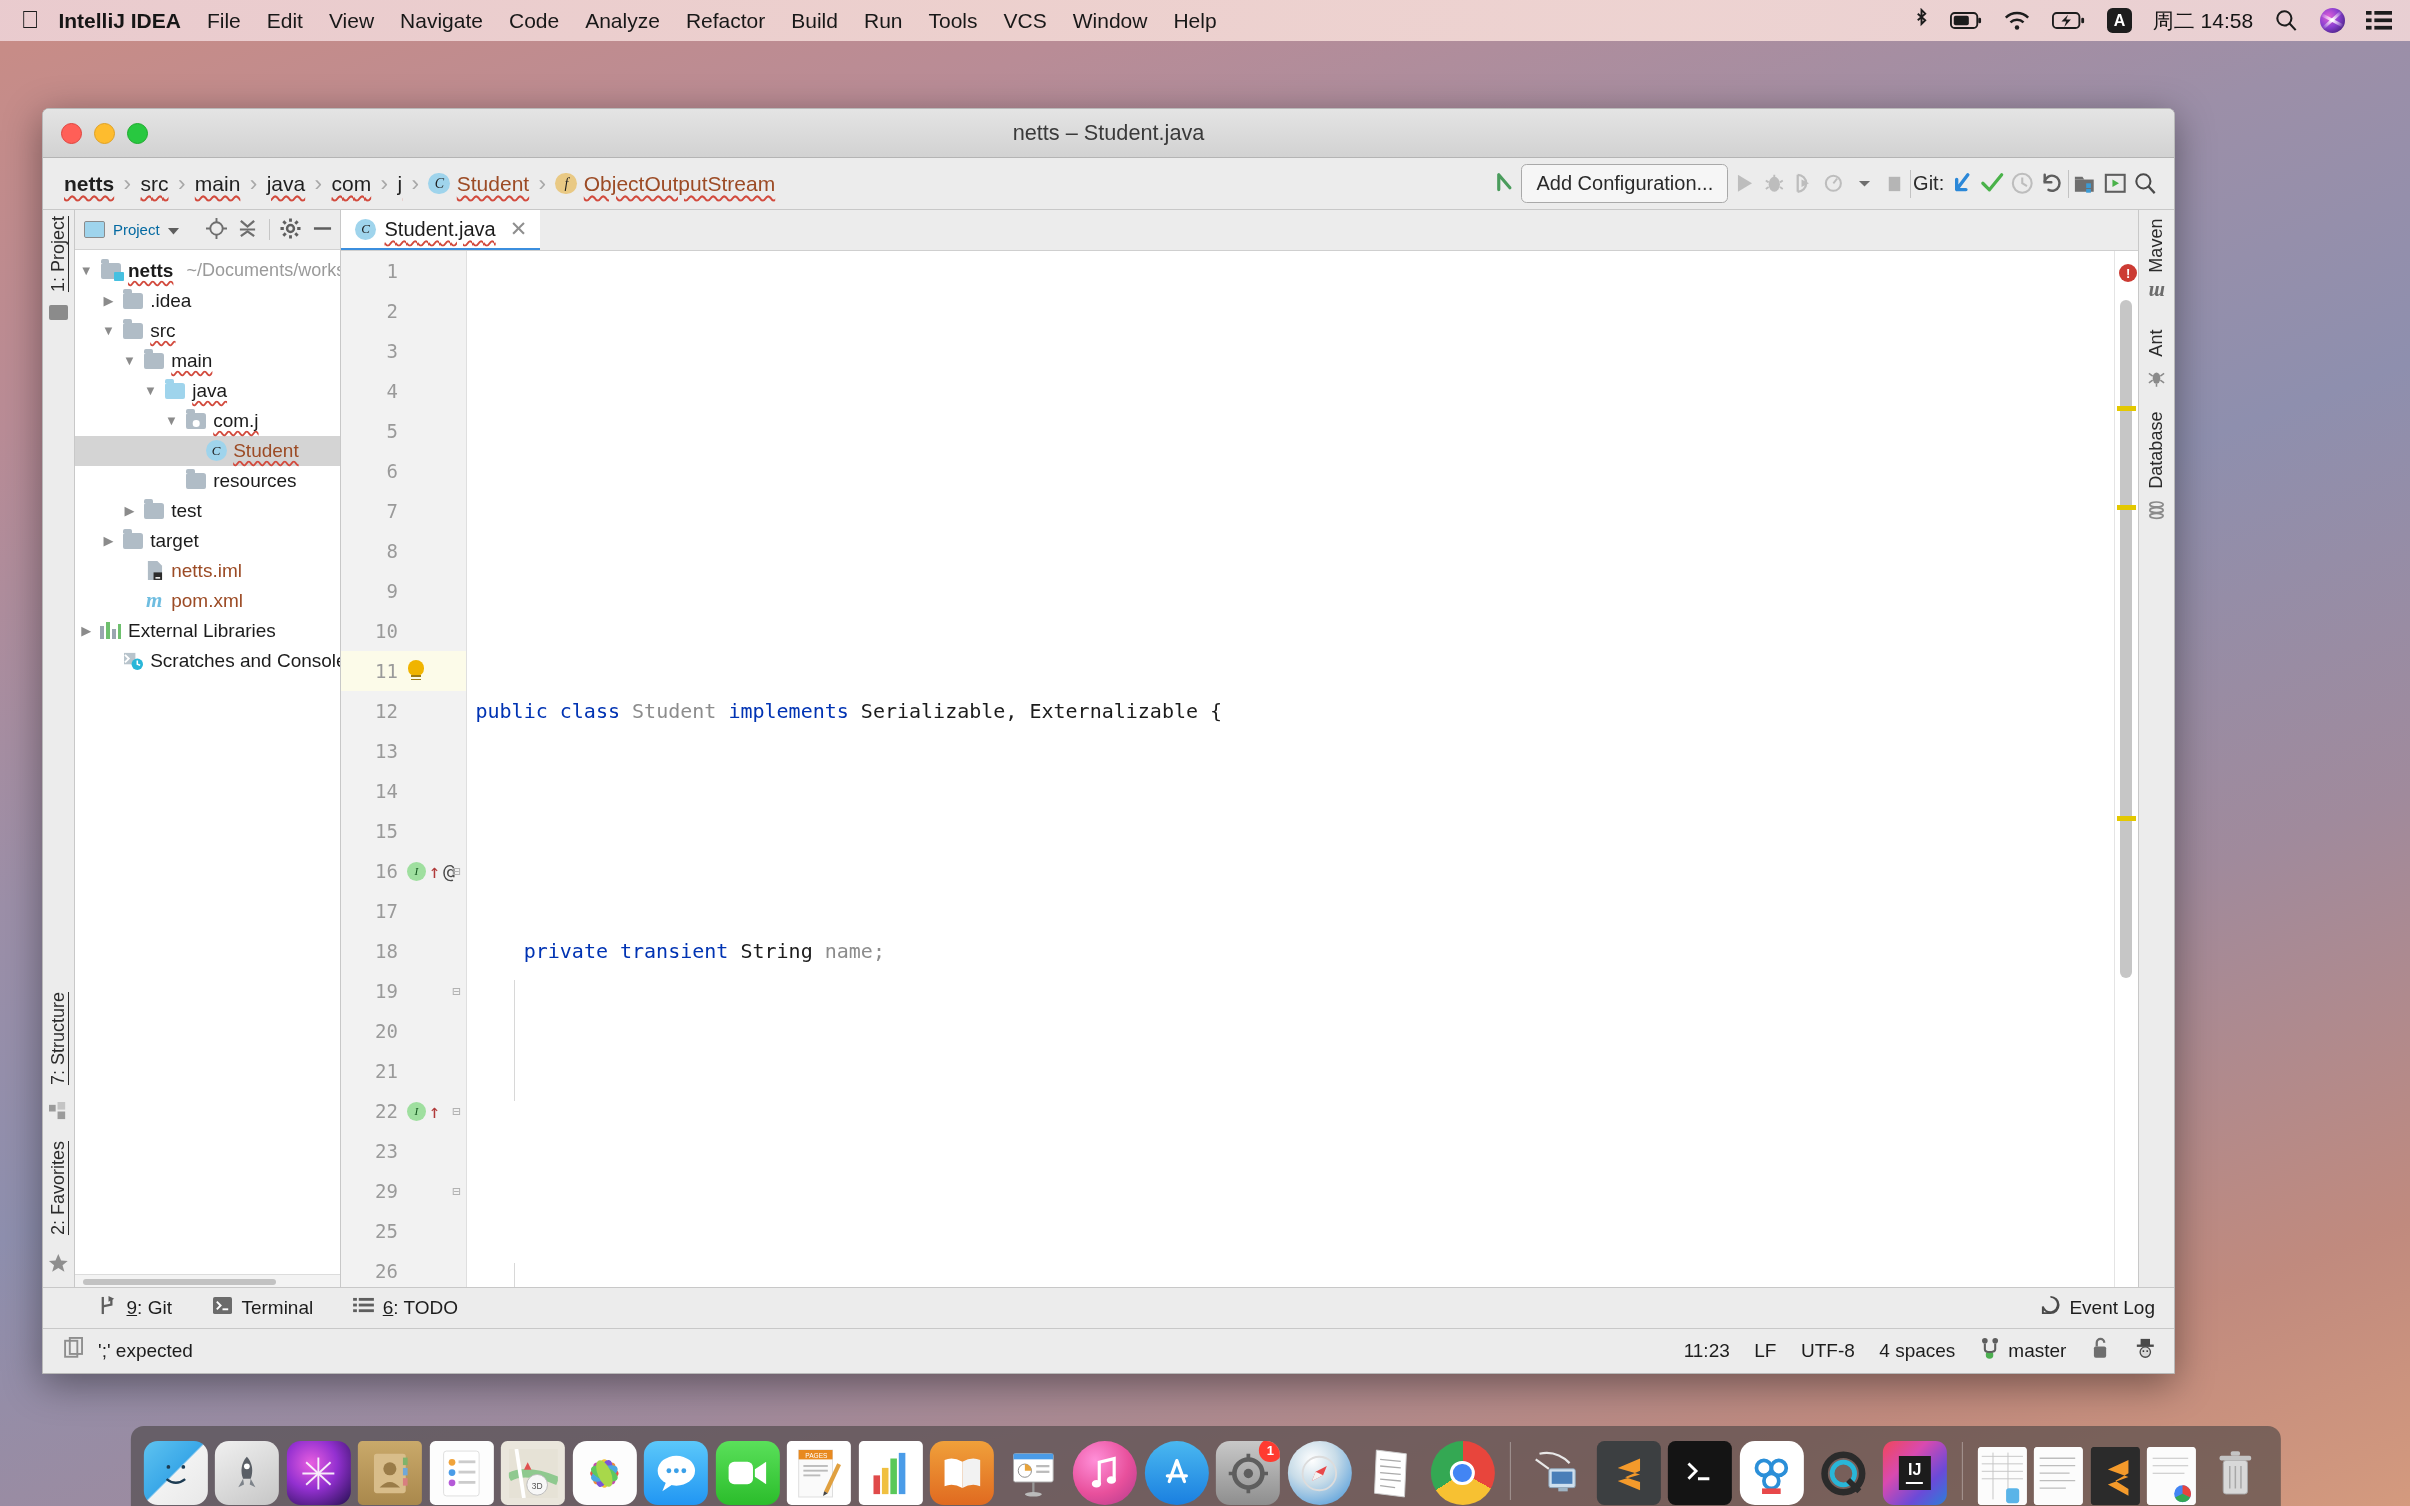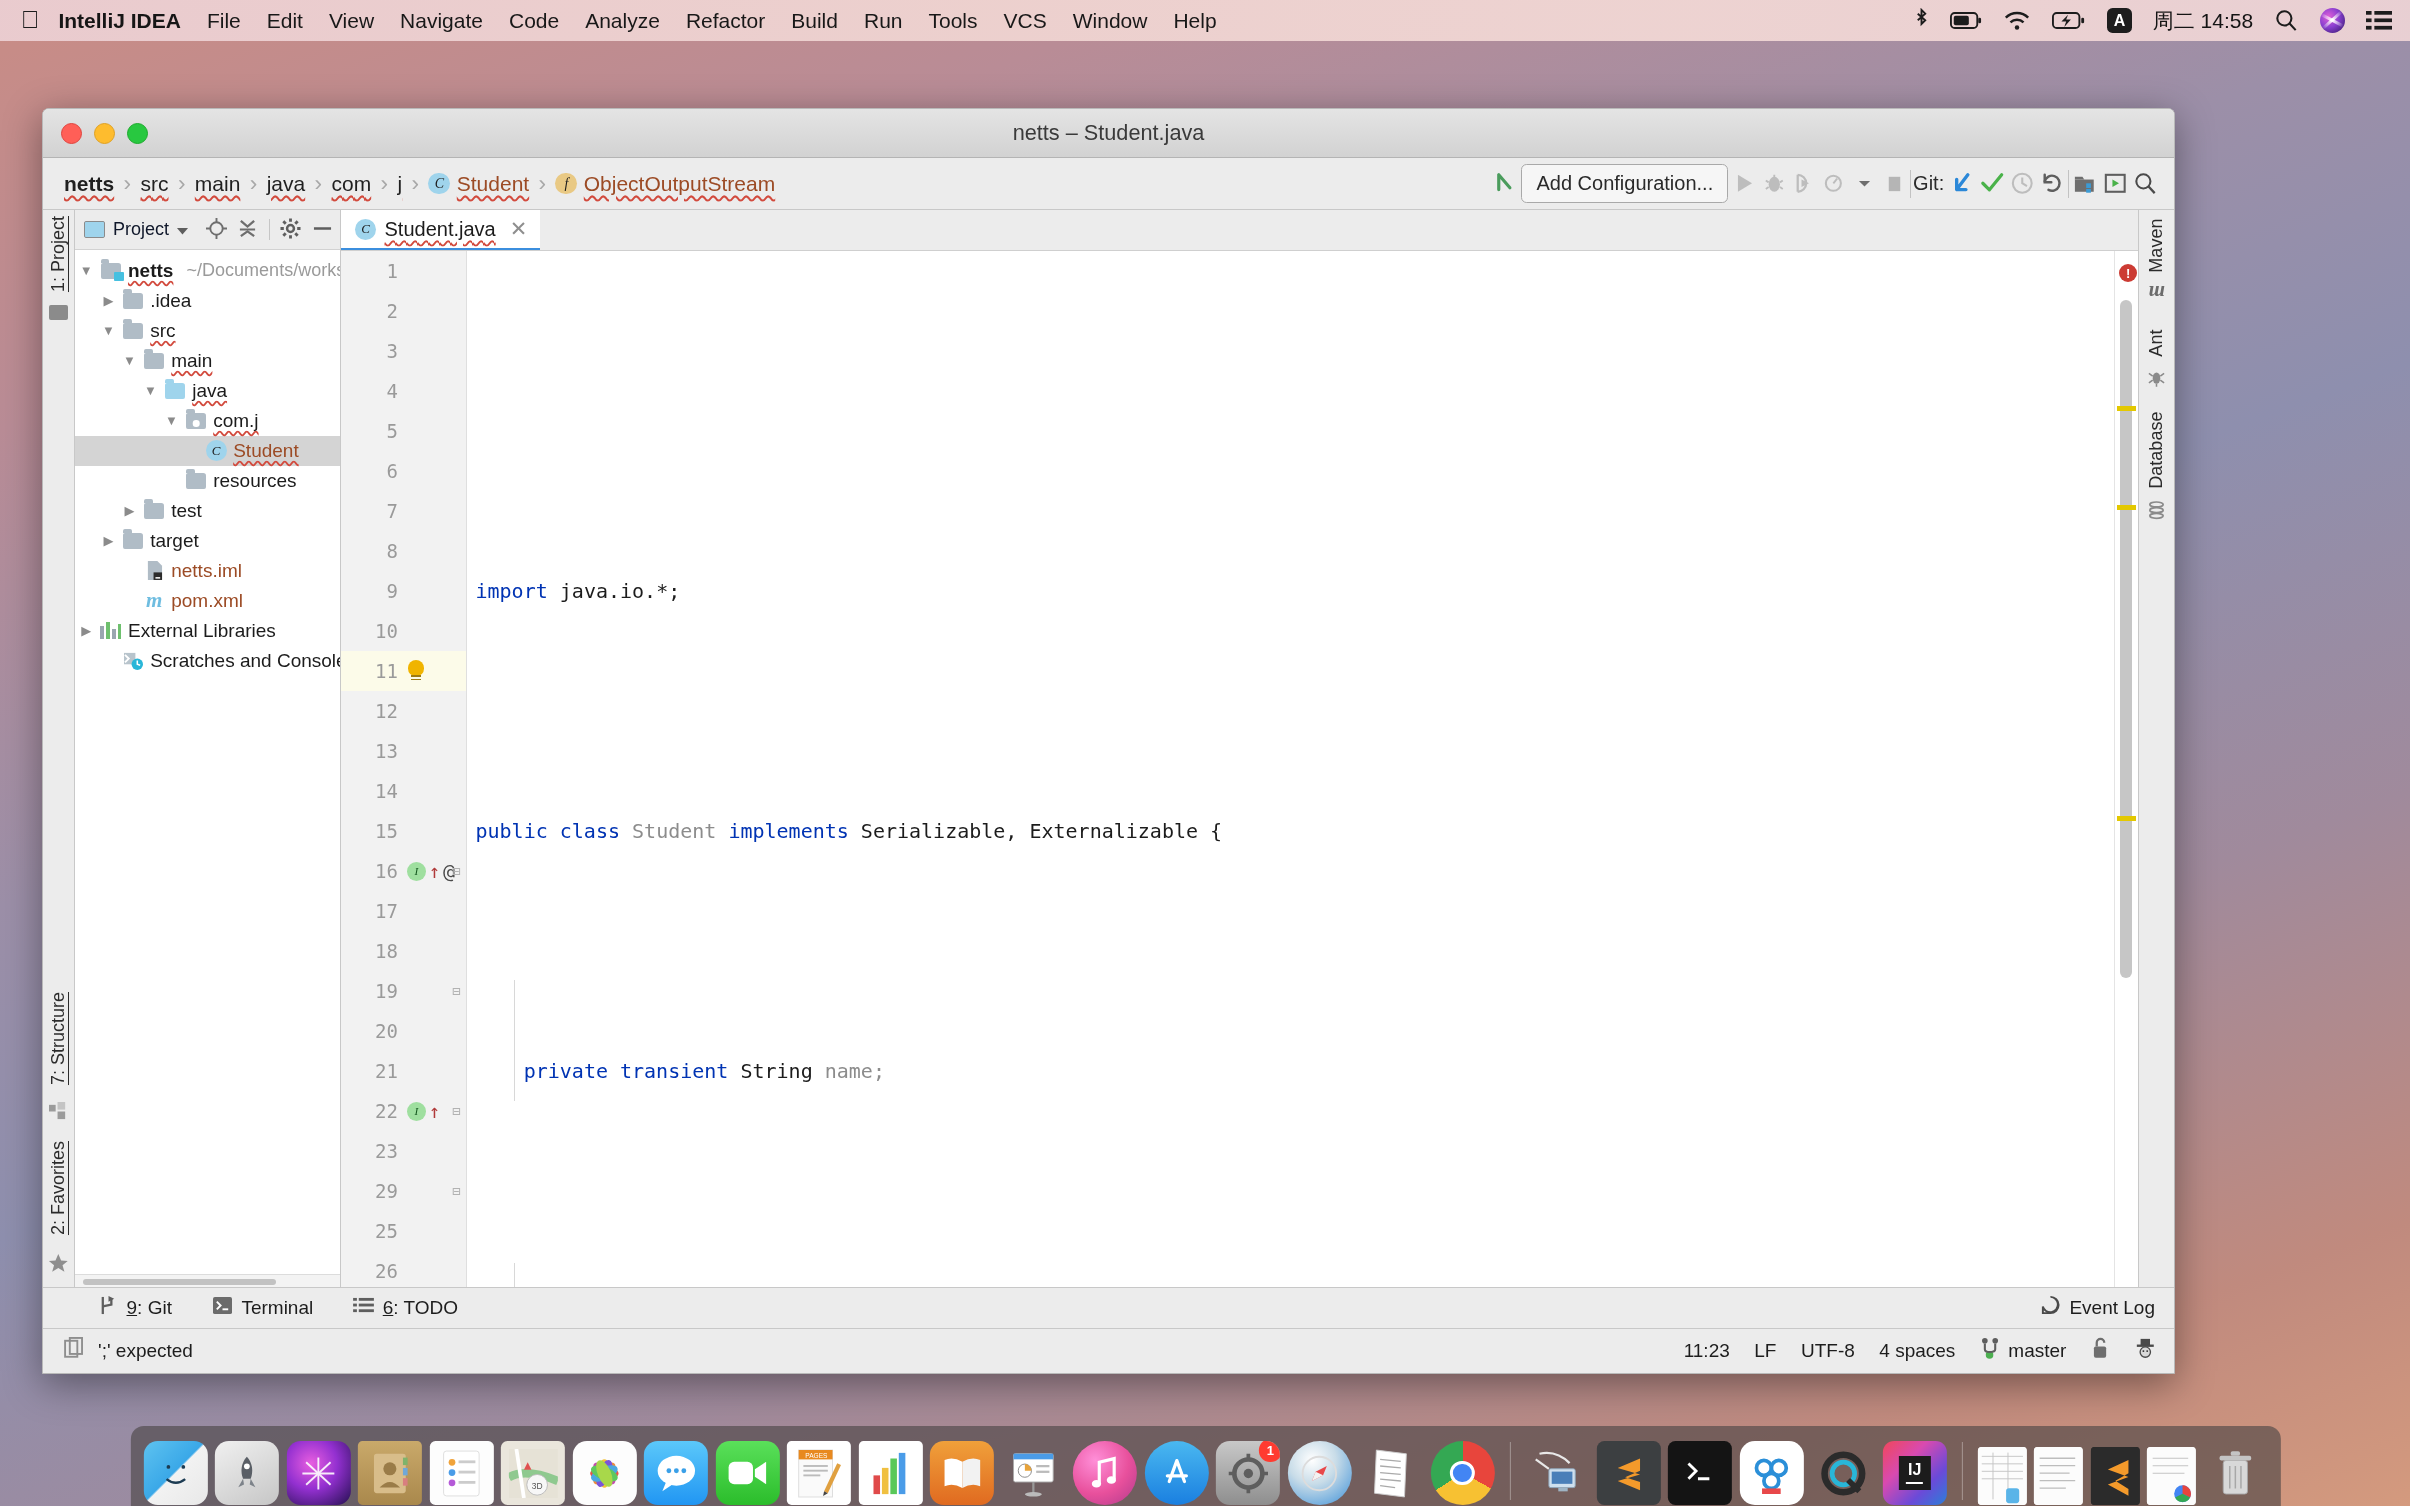--- a/index.html
+++ b/index.html
@@ -102,21 +102,21 @@
 
   
   #project {
     width:266px; background:#fff; border-right:0.9px solid #c8c8c8;
     display:flex; flex-direction:column; flex:none; min-width:0;
   }
   #projhdr {
     height:40px; background:#ececec; border-bottom:0.9px solid #d2d2d2;
     display:flex; align-items:center; padding:0 7.5px 0 9.4px; gap:7.5px; flex:none;
   }
-  .ph-title { font-size:18px; color:#0f172a; }
+  .ph-title { font-size:15px; color:#0369a1; }
   .ph-icons { margin-left:auto; display:flex; align-items:center; gap:10.4px; }
   #tree { flex:1; overflow:hidden; padding-top:5.6px; font-size:19px; color:#1c1c1c; position:relative; }
   .trow { display:flex; align-items:center; height:30px; gap:6.6px; white-space:nowrap; padding-right:3.8px; }
   .trow.sel { background:#d4d4d4; }
   .arrow { width:15px; display:flex; align-items:center; justify-content:center; color:#8b8b8b; font-size:13px; flex:none;}
   .ticon { width:21px; height:18px; flex:none; display:flex;align-items:center;justify-content:center;}
   .folder { width:20px;height:16px;background:#b0bcc6;border-radius:1.9px 2.8px 1.9px 1.9px; position:relative; }
   .folder::before{content:'';position:absolute;top:-3.8px;left:0;width:8.5px;height:3.8px;background:#b0bcc6;border-radius:1.9px 1.9px 0 0;}
   .folder.blue{background:#9fd4ec;}
   .folder.blue::before{background:#9fd4ec;}
@@ -731,21 +731,20 @@
           <div class="gline">
               <span class="gnum">26</span>
             </div>
         </div>
 
         <div id="code">
           <div class="indent-guide" style="left:47px;top:729px;height:121px;"></div>
           <div class="indent-guide" style="left:47px;top:1012px;height:121px;"></div>
 
           <div class="cline"></div>
-          <div class="cline"><span class="kw">import</span> <span class="cls">java.io.*;</span></div>
           <div class="cline"></div>
           <div class="cline"><span class="kw">public class</span> <span class="grey">Student</span> <span class="kw">implements</span> <span class="cls">Serializable, Externalizable {</span></div>
           <div class="cline"></div>
           <div class="cline">    <span class="kw">private transient</span> <span class="cls">String</span> <span class="grey">name;</span></div>
           
           
           
           
           
           

